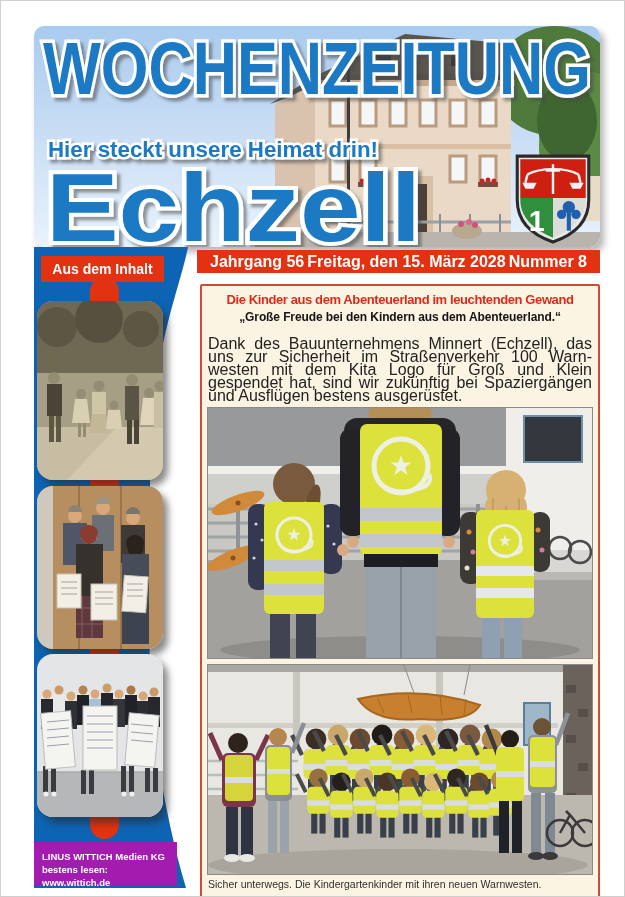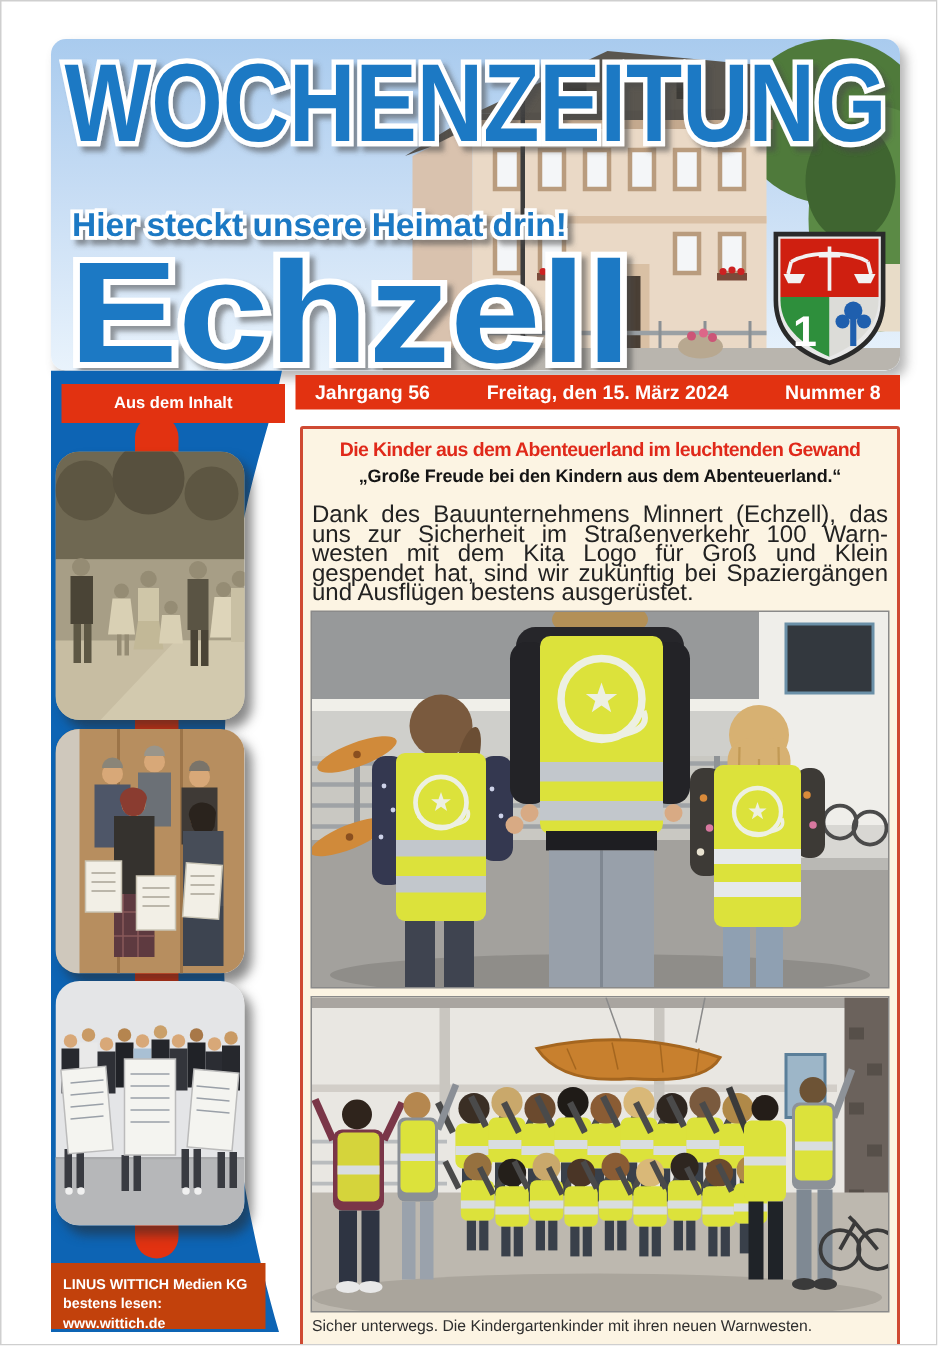--- a/index.html
+++ b/index.html
@@ -19,46 +19,46 @@
   .masthead .scene{position:absolute;right:0;top:0;width:345px;height:221px;}
   .masthead .crest{position:absolute;right:6px;bottom:2px;width:82px;height:94px;}
   .mast-text{position:absolute;left:0;top:0;width:566px;height:221px;}
   .mast-text text{
     font-family:"Liberation Sans", sans-serif;font-weight:bold;
     fill:#1b79c4;stroke:#ffffff;paint-order:stroke fill;
   }
   
   .datebar{
     position:absolute;left:196px;top:249px;width:403px;height:23px;
-    background:#e23211;color:#ffffff;font-size:13px;font-weight:bold;
+    background:#e23211;color:#ffffff;font-size:16px;font-weight:bold;
     display:flex;align-items:center;justify-content:space-between;
     padding:0 13px;box-sizing:border-box;
   }
   
   .sidebar{position:absolute;left:33px;top:246px;width:157px;height:641px;}
   .sidebar .blueshape{position:absolute;left:0;top:0;width:157px;height:641px;}
   .redstripe{
     position:absolute;left:56px;top:30px;width:29px;height:562px;
     border-radius:15px;background:#e23211;
   }
   .inhalt-label{
-    position:absolute;left:7px;top:9px;width:149px;height:26px;
-    background:#e23211;color:#ffffff;font-size:11px;font-weight:bold;
+    position:absolute;left:7px;top:9px;width:123px;height:26px;
+    background:#e23211;color:#ffffff;font-size:14px;font-weight:bold;
     line-height:26px;text-align:center;
   }
   .sphoto{
     position:absolute;left:3px;width:126px;border-radius:16px;overflow:hidden;
     box-shadow:5px 6px 7px rgba(40,40,40,.55);display:block;
   }
   .sphoto1{top:54px;height:179px;}
   .sphoto2{top:239px;height:163px;}
   .sphoto3{top:407px;height:163px;}
   .pubbox{
     position:absolute;left:0;top:595px;width:143px;height:44px;
-    background:#c2410c;color:#ffffff;font-size:9.5px;font-weight:bold;
+    background:#a21caf;color:#ffffff;font-size:9.5px;font-weight:bold;
     line-height:13px;padding:8px 0 0 8px;box-sizing:border-box;
   }
   
   .article{
     position:absolute;left:199px;top:283px;width:400px;height:701px;
     background:#fcf4e3;border:2px solid #cf4a33;border-radius:2px;
     box-sizing:border-box;overflow:hidden;
   }
   .headline{
     margin:6px 4px 0;text-align:center;color:#e0291a;
@@ -169,21 +169,21 @@
         </filter>
       </defs>
       <text x="283" y="68" text-anchor="middle" font-size="74" stroke-width="7" textLength="548" lengthAdjust="spacingAndGlyphs" filter="url(#ds)">WOCHENZEITUNG</text>
       <text x="14" y="131" font-size="22" stroke-width="5" textLength="330" lengthAdjust="spacingAndGlyphs" filter="url(#ds)">Hier steckt unsere Heimat drin!</text>
       <text x="12" y="215" font-size="96" stroke-width="8" textLength="375" lengthAdjust="spacingAndGlyphs" filter="url(#ds)">Echzell</text>
     </svg>
   </div>
 
   <div class="datebar">
     <span>Jahrgang 56</span>
-    <span>Freitag, den 15. März 2024</span>
+    <span>Freitag, den 15. März 2028</span>
     <span>Nummer 8</span>
   </div>
 
   <div class="sidebar">
     <svg class="blueshape" viewBox="0 0 157 641" preserveAspectRatio="none" aria-hidden="true">
       <path d="M0,0 L154,0 C146,40 124,90 119,170 C114,260 113,360 117,440 C120,505 134,580 152,641 L0,641 Z" fill="#0d64b4"></path>
     </svg>
     <div class="redstripe"></div>
 
     <div class="inhalt-label">Aus dem Inhalt</div>

